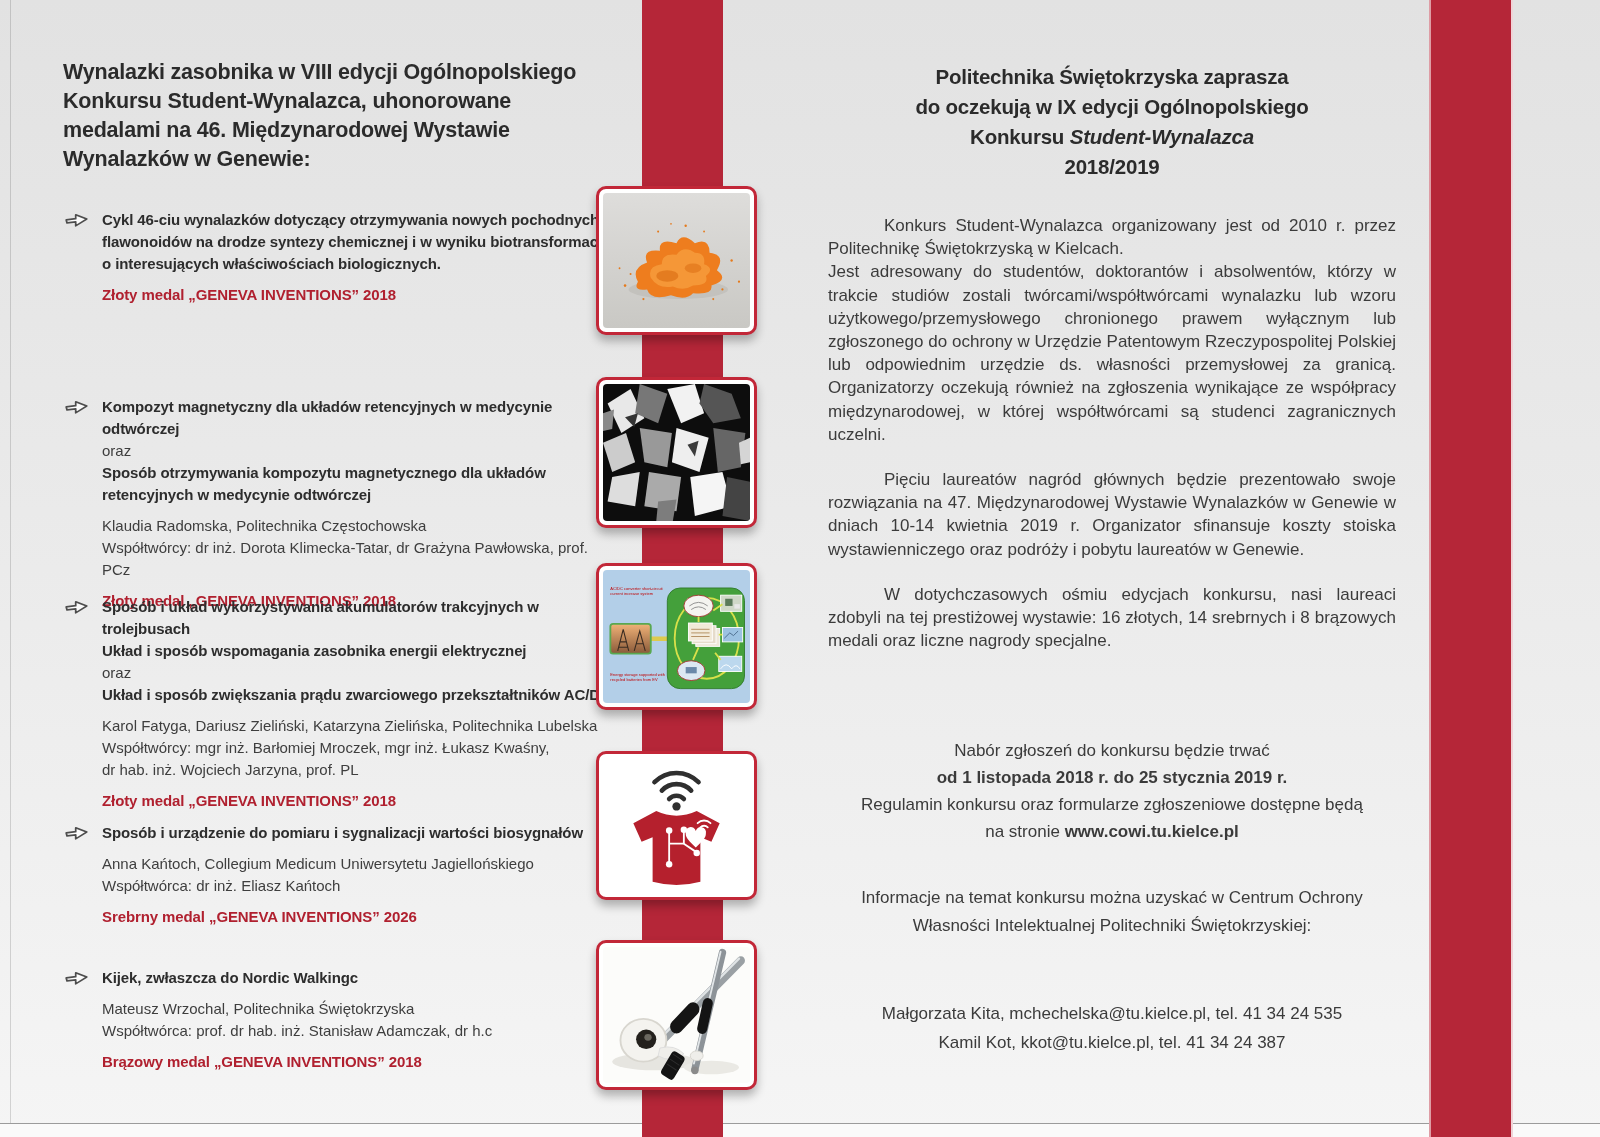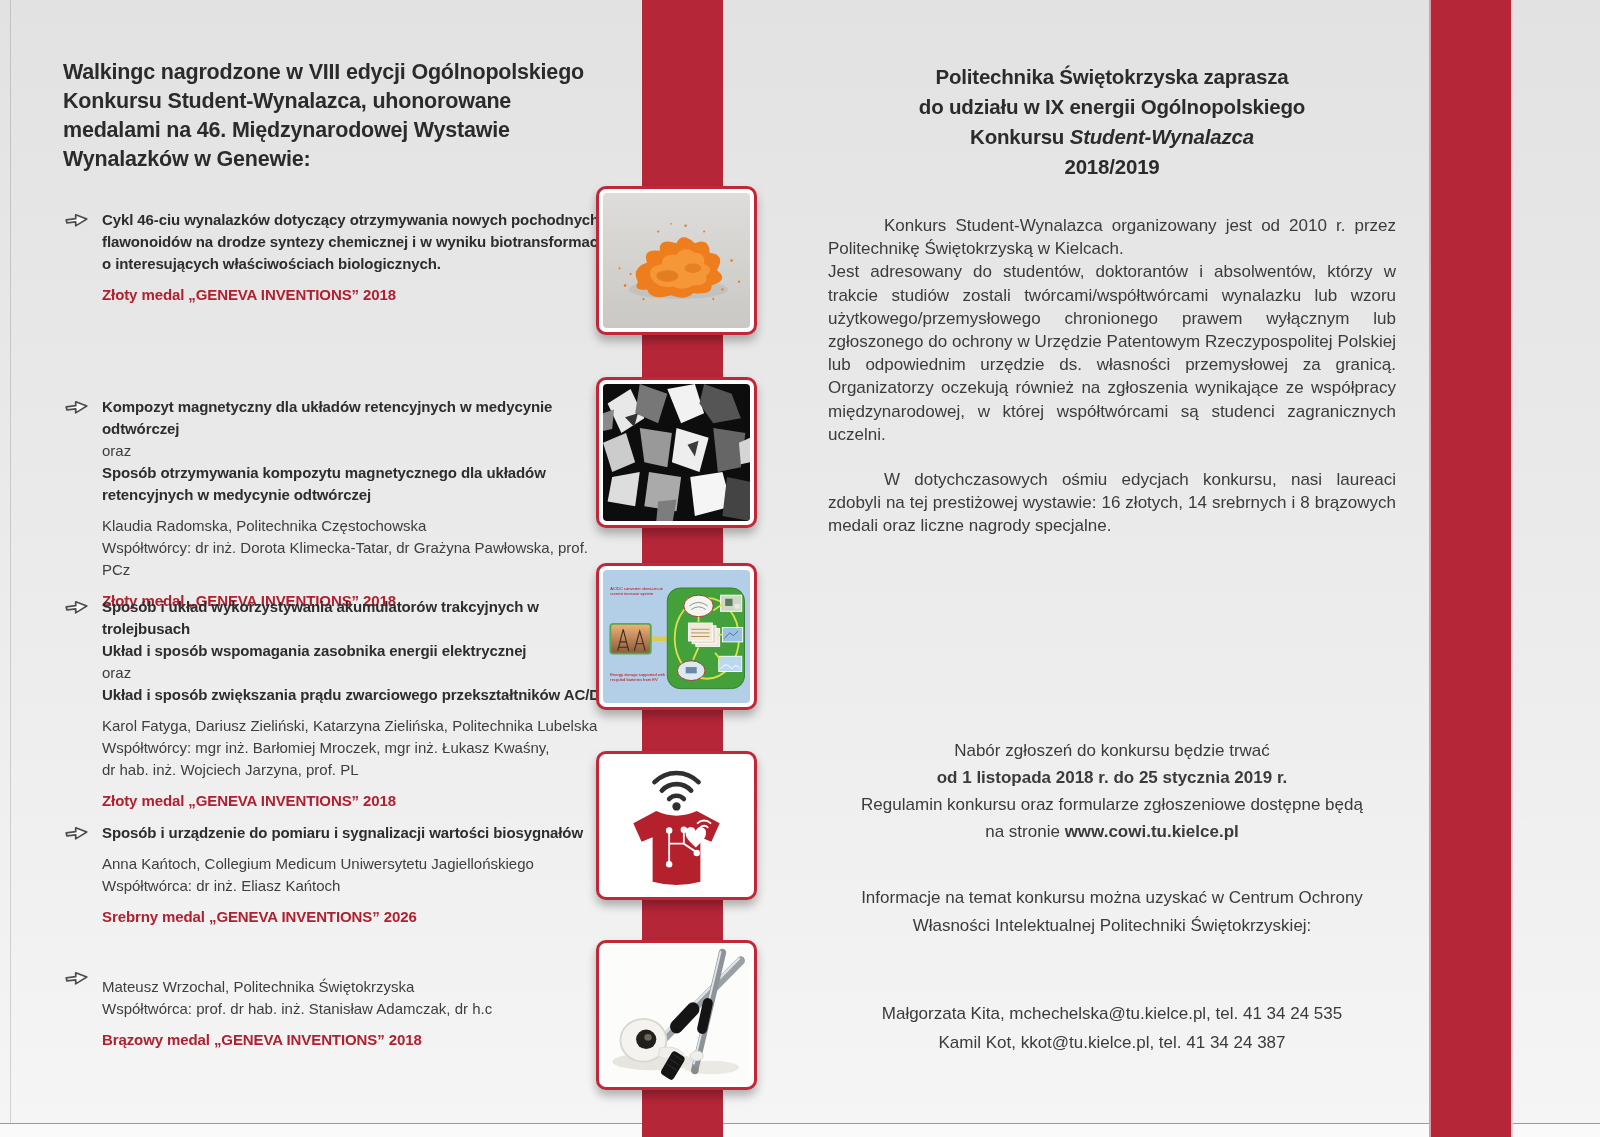--- a/index.html
+++ b/index.html
@@ -63,21 +63,21 @@
 <body>
 
 <div class="fold-line"></div>
 <div class="bottom-line"></div>
 <div class="bottom-strip"></div>
 <div class="mid-band"></div>
 <div class="right-band"></div>
 
 <section class="left-panel">
   <h1 class="left-title">
-    <div>Walkingc nagrodzone w VIII edycji Ogólnopolskiego</div>
+    <div>Wynalazki zasobnika w VIII edycji Ogólnopolskiego</div>
     <div>Konkursu Student-Wynalazca, uhonorowane</div>
     <div>medalami na 46. Międzynarodowej Wystawie</div>
     <div>Wynalazków w Genewie:</div>
   </h1>
 
   <div class="item" id="item-1">
     <span class="arrow">
       <svg viewBox="0 0 34 24" width="27" height="19">
           <path d="M4 10 L16 10 L16 5 L30 12 L16 19 L16 14 L5 14 Z" fill="#fbfbfb" stroke="#4d4d4d" stroke-width="2.2" stroke-linejoin="round" transform="skewY(-7) translate(0,3)"></path>
         </svg>
@@ -142,20 +142,21 @@
     </div>
   </div>
 
   <div class="item" id="item-5">
     <span class="arrow">
       <svg viewBox="0 0 34 24" width="27" height="19">
           <path d="M4 10 L16 10 L16 5 L30 12 L16 19 L16 14 L5 14 Z" fill="#fbfbfb" stroke="#4d4d4d" stroke-width="2.2" stroke-linejoin="round" transform="skewY(-7) translate(0,3)"></path>
         </svg>
     </span>
     <div class="item-body">
+      <div class="t-bold maybe">Kijek, zwłaszcza do Nordic Walkingc</div>
       <div class="authors">
         <div class="maybe">Mateusz Wrzochal, Politechnika Świętokrzyska</div>
         <div class="maybe">Współtwórca: prof. dr hab. inż. Stanisław Adamczak, dr h.c</div>
       </div>
       <div class="medal">Brązowy medal „GENEVA INVENTIONS” 2018</div>
     </div>
   </div>
 </section>
 
 <div class="frame" id="frame-1">
@@ -305,28 +306,29 @@
     <g transform="rotate(32 76 122)">
         <rect x="68" y="108" width="16" height="28" rx="4" fill="#141414"></rect>
         <path d="M70 112 h12 M70 118 h12 M70 124 h12" stroke="#2e2e2e"></path>
       </g>
   </svg>
 </div>
 
 <section class="right-panel">
   <h2 class="r-title">
     <div>Politechnika Świętokrzyska zaprasza</div>
-    <div>do udziału w IX energii Ogólnopolskiego</div>
+    <div>do oczekują w IX edycji Ogólnopolskiego</div>
     <div><span>Konkursu</span> <span class="it">Student-Wynalazca</span></div>
     <div>2018/2019</div>
   </h2>
 
   <div class="rflow">
     <p class="ind">Konkurs Student-Wynalazca organizowany jest od 2010 r. przez Politechnikę Świętokrzyską w Kielcach.</p>
     <p>Jest adresowany do studentów, doktorantów i absolwentów, którzy w trakcie studiów zostali twórcami/współtwórcami wynalazku lub wzoru użytkowego/przemysłowego chronionego prawem wyłącznym lub zgłoszonego do ochrony w Urzędzie Patentowym Rzeczypospolitej Polskiej lub odpowiednim urzędzie ds. własności przemysłowej za granicą. Organizatorzy oczekują również na zgłoszenia wynikające ze współpracy międzynarodowej, w której współtwórcami są studenci zagranicznych uczelni.</p>
+    <p class="ind sp">Pięciu laureatów nagród głównych będzie prezentowało swoje rozwiązania na 47. Międzynarodowej Wystawie Wynalazków w Genewie w dniach 10-14 kwietnia 2019 r. Organizator sfinansuje koszty stoiska wystawienniczego oraz podróży i pobytu laureatów w Genewie.</p>
     <p class="ind sp">W dotychczasowych ośmiu edycjach konkursu, nasi laureaci zdobyli na tej prestiżowej wystawie: 16 złotych, 14 srebrnych i 8 brązowych medali oraz liczne nagrody specjalne.</p>
   </div>
 
   <div class="center-block nabor">
     <div>Nabór zgłoszeń do konkursu będzie trwać</div>
     <div class="b">od 1 listopada 2018 r. do 25 stycznia 2019 r.</div>
     <div>Regulamin konkursu oraz formularze zgłoszeniowe dostępne będą</div>
     <div><span>na stronie</span> <span class="b">www.cowi.tu.kielce.pl</span></div>
   </div>
 

